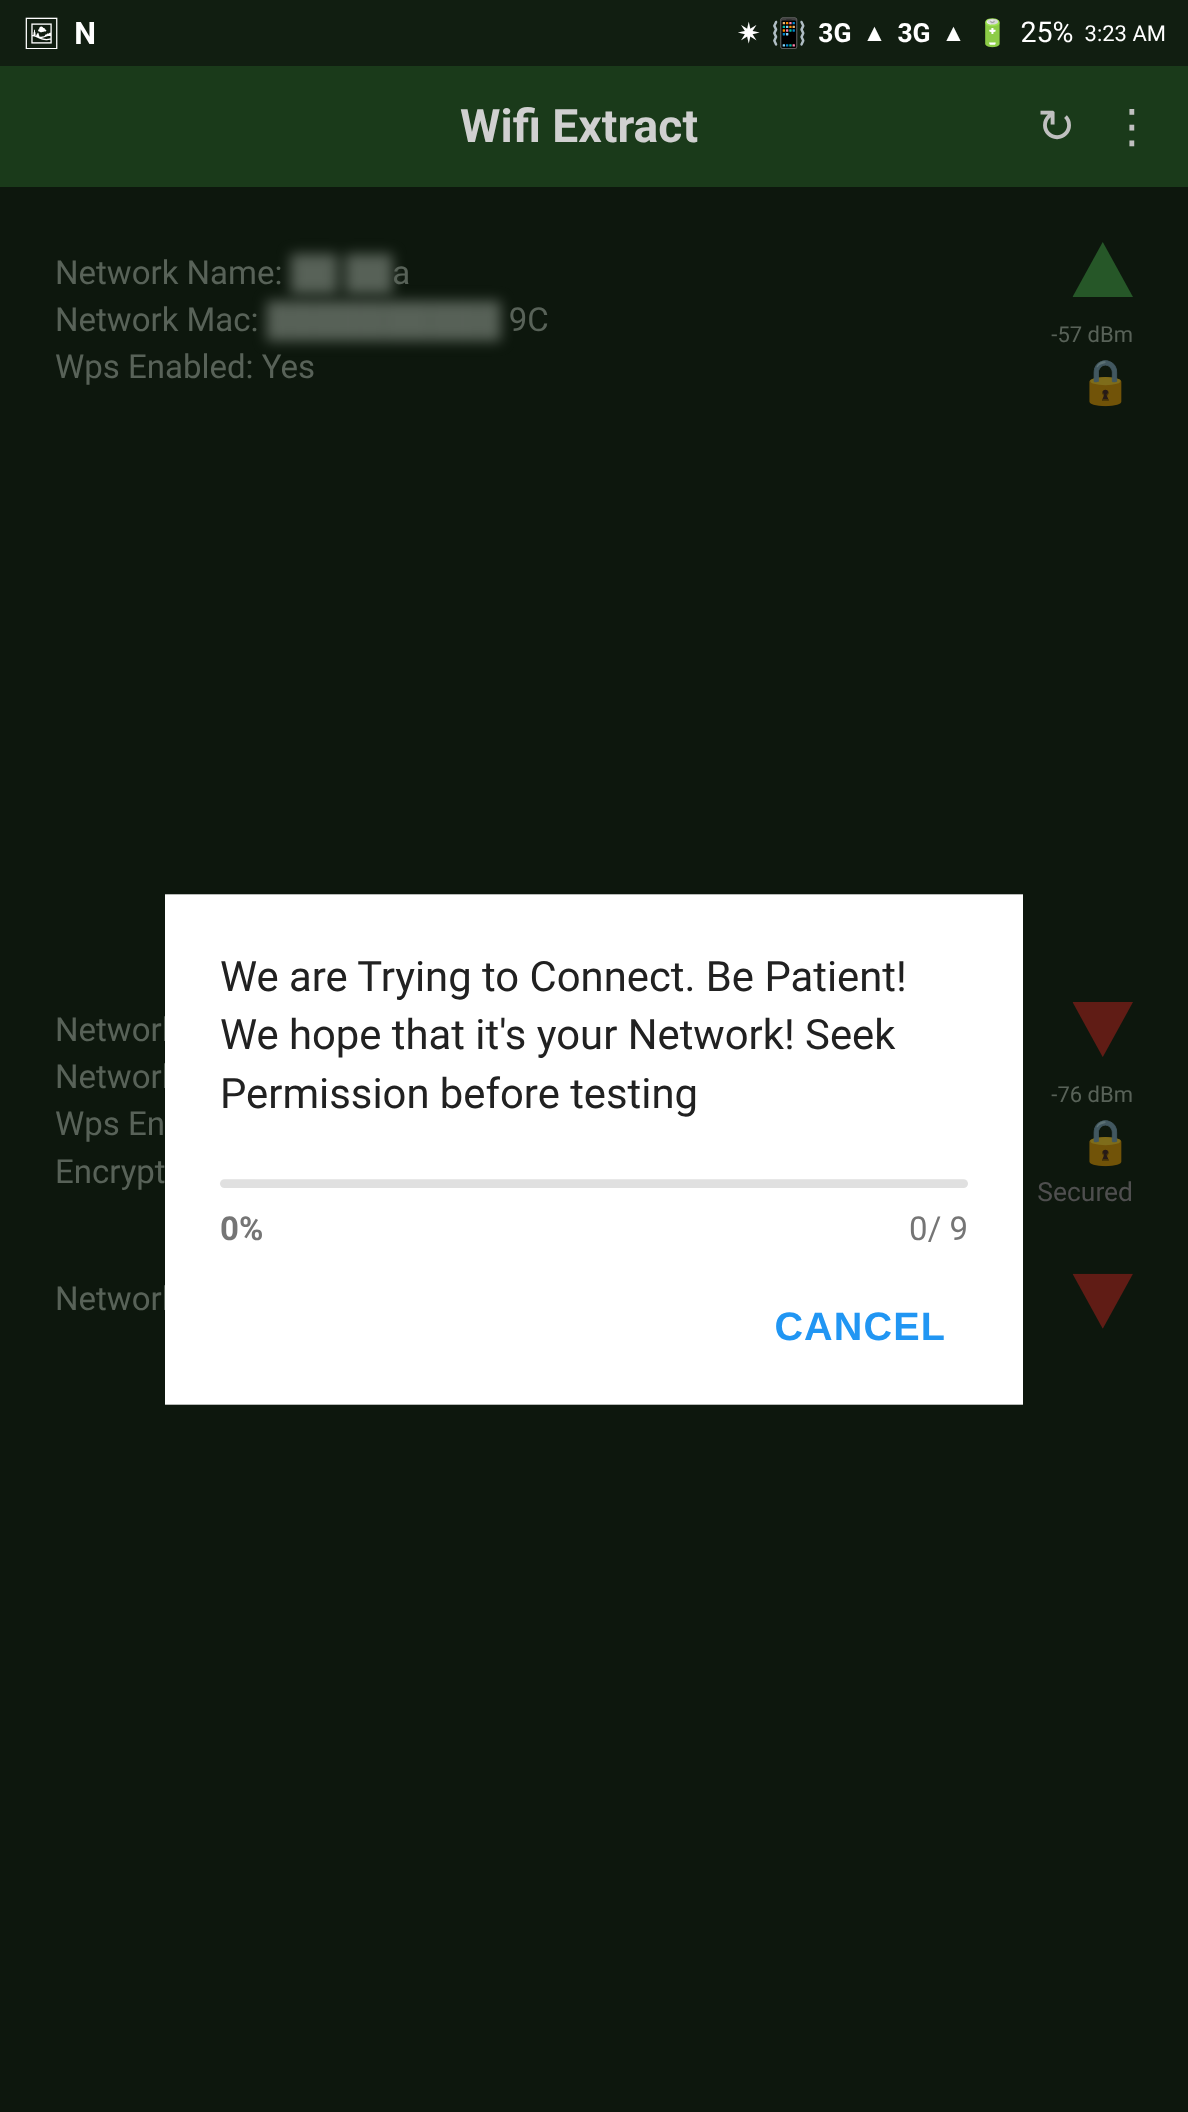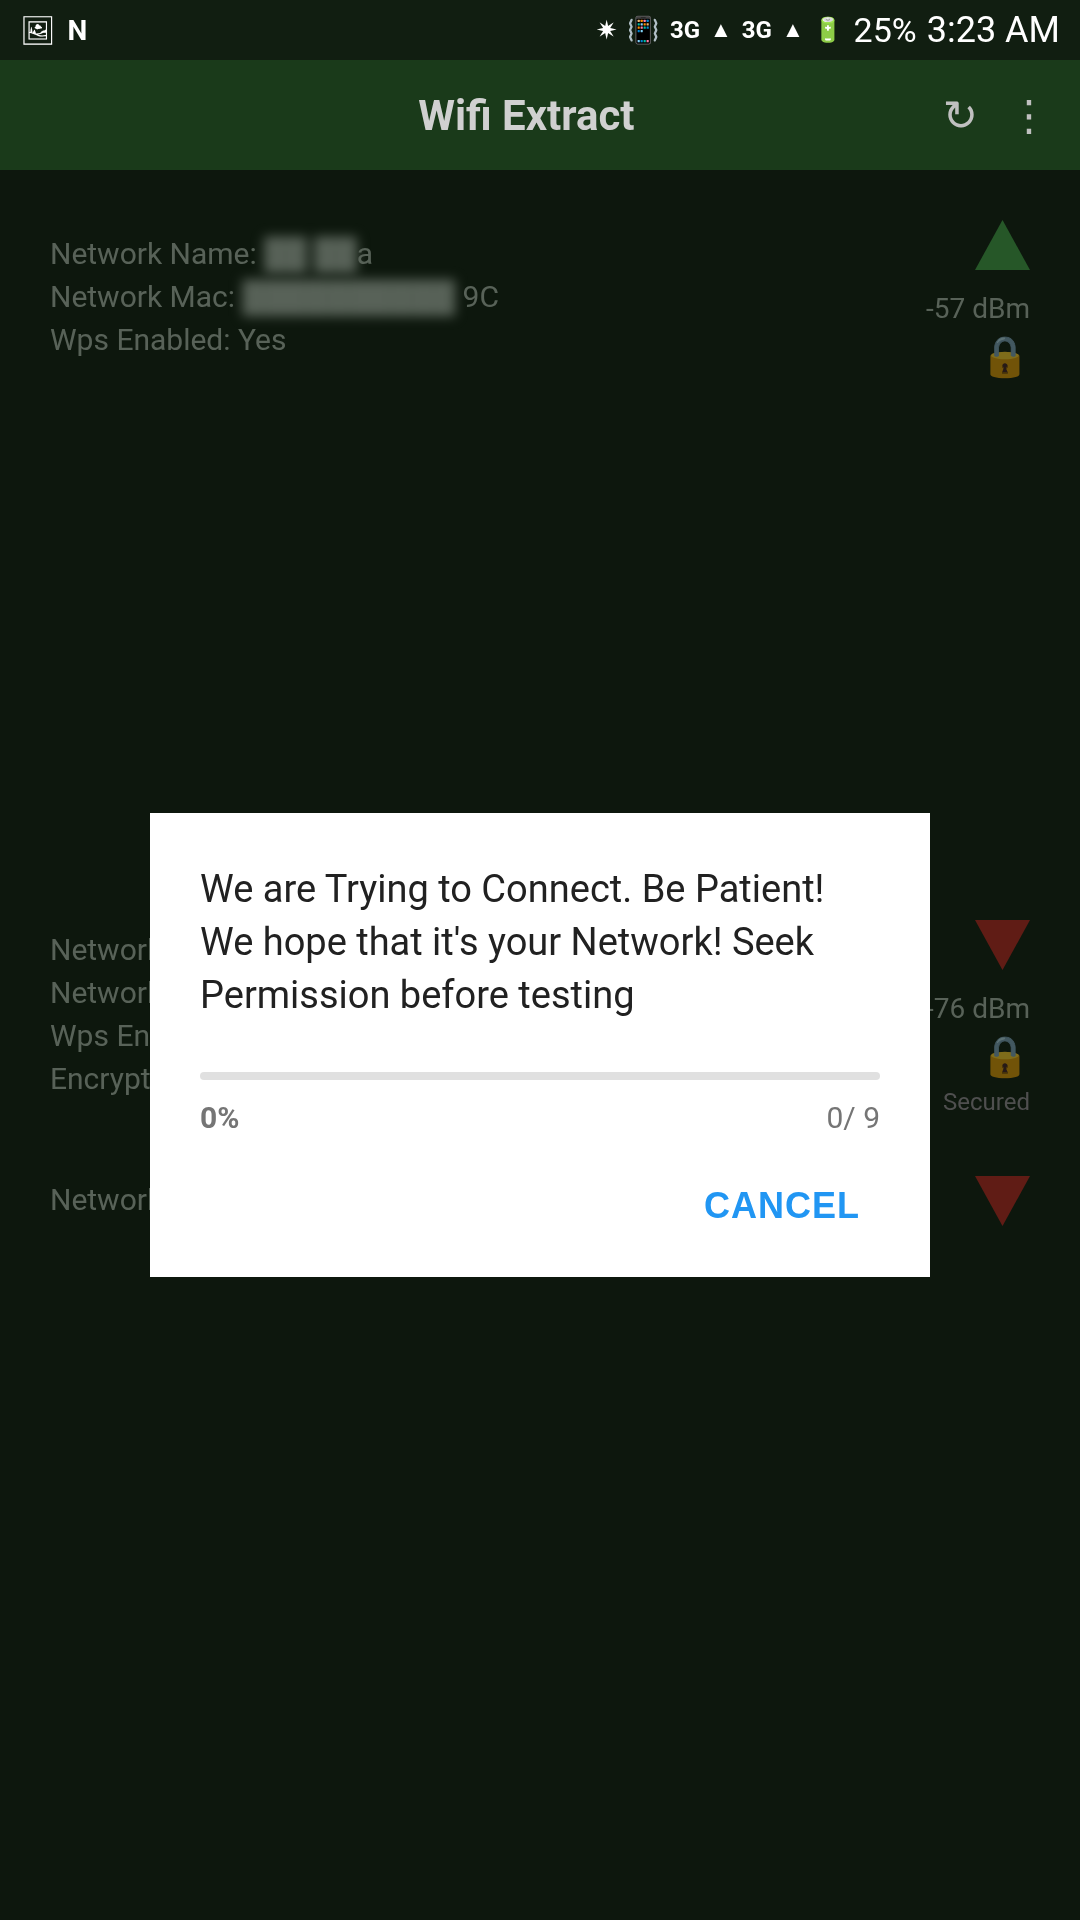--- a/index.html
+++ b/index.html
@@ -82,21 +82,21 @@
       color: #b0c4b0;
       margin-bottom: 8px;
     }
 
     .secured-text {
       font-size: 24px;
       color: #9e9e9e;
     }
 
     .dbm-text {
-      font-size: 28px;
+      font-size: 20px;
       color: #b0c4b0;
     }
 
     
     .dialog-backdrop {
       position: absolute;
       top: 0;
       left: 0;
       width: 100%;
       height: 100%;
@@ -209,22 +209,22 @@
     <span style="color:#fff; font-size:28px; font-weight:bold;">N</span>
   </div>
   <div class="status-bar-right">
     <span style="font-size:26px;">✷</span>
     <span style="font-size:26px;">📳</span>
     <span style="font-size:24px; font-weight:bold;">3G</span>
     <span style="font-size:22px;">▲</span>
     <span style="font-size:24px; font-weight:bold;">3G</span>
     <span style="font-size:22px;">▲</span>
     <span style="font-size:24px;">🔋</span>
-    <span style="font-size:34px;">25%</span>
-    <span style="font-size:36px;">3:23 AM</span>
+    <span style="font-size:26px;">25%</span>
+    <span style="font-size:20px;">3:23 AM</span>
   </div>
 </div>
 
 <div class="toolbar">
   <div style="width:80px;"></div>
   <div class="toolbar-title">Wifi Extract</div>
   <div class="toolbar-icons">
     <span class="toolbar-icon" style="font-size:42px;">↻</span>
     <span class="toolbar-icon" style="font-size:42px;">⋮</span>
   </div>

